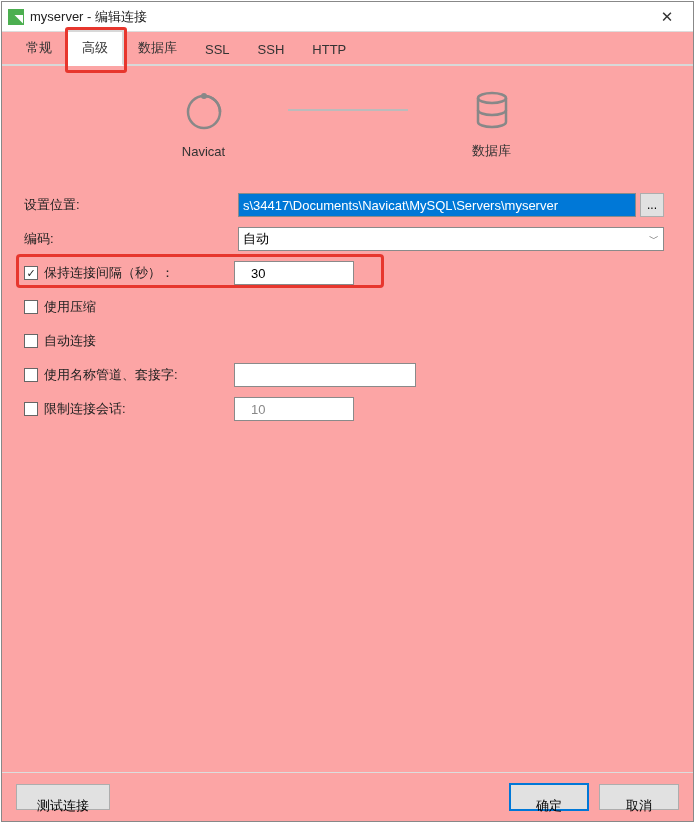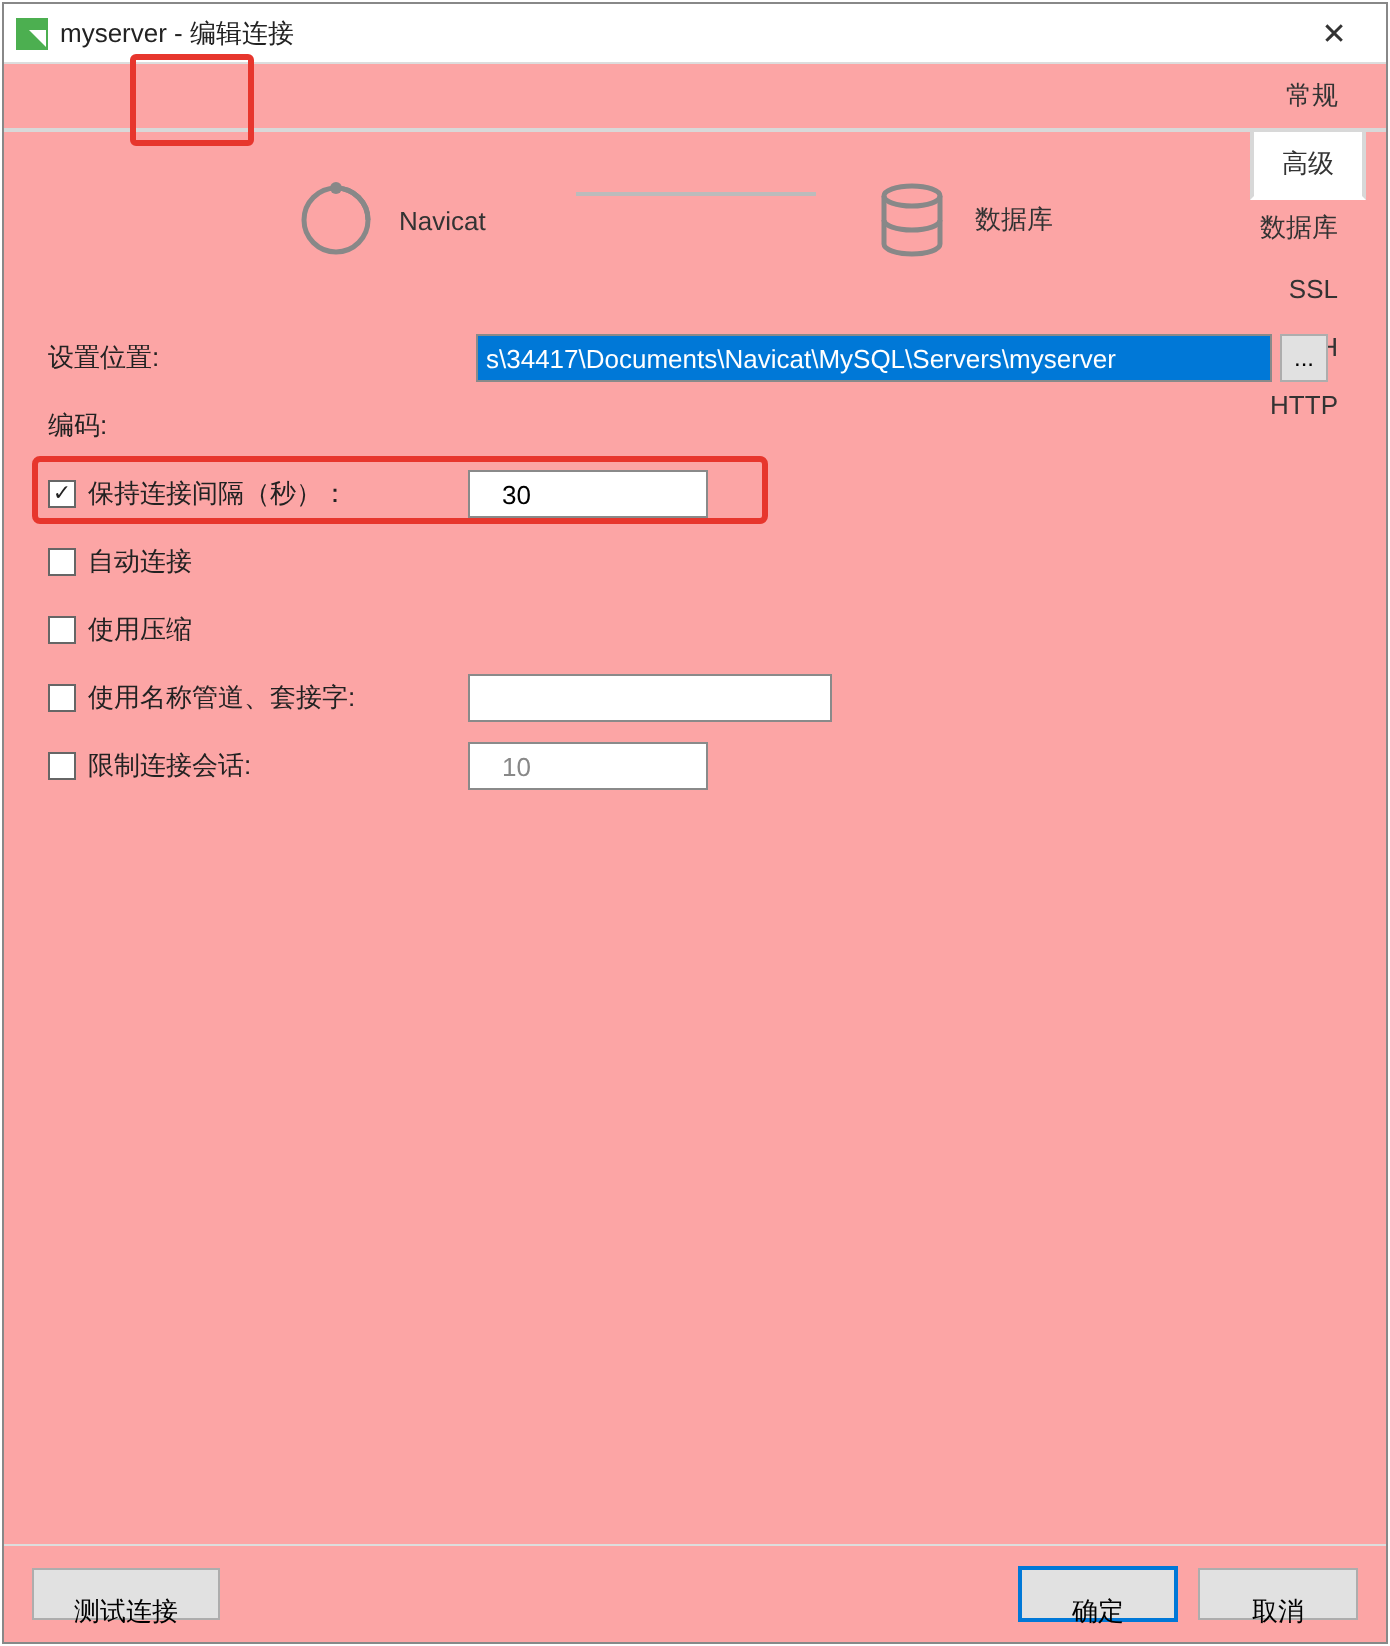--- a/index.html
+++ b/index.html
@@ -57,21 +57,20 @@
       color: #333;
     }
 
     .tabs {
       display: flex;
       align-items: flex-end;
       height: 34px;
       padding: 0 10px;
       border-bottom: 2px solid #d8d8d8;
       position: relative;
-      flex-direction: column;
     }
     .tab {
       padding: 7px 14px;
       color: #333;
       cursor: pointer;
       position: relative;
     }
     .tab.active {
       border: 2px solid #d8d8d8;
       border-bottom: 2px solid #fff;
@@ -100,21 +99,21 @@
 
     .diagram {
       display: flex;
       justify-content: center;
       align-items: center;
       gap: 24px;
       margin-bottom: 12px;
     }
     .diagram-col {
       display: flex;
-      flex-direction: row;
+      flex-direction: column;
       align-items: center;
       gap: 8px;
       width: 120px;
     }
     .diagram-line {
       width: 120px;
       height: 2px;
       background: #bbb;
       margin-top: -26px;
     }
@@ -268,37 +267,41 @@
     <div class="form">
 
       <div class="row">
         <div class="lbl">设置位置:</div>
         <input class="txt-input sel" readonly="" value="s\34417\Documents\Navicat\MySQL\Servers\myserver" style="">
         <div class="browse-btn">...</div>
       </div>
 
       <div class="row">
         <div class="lbl">编码:</div>
+        <div class="select">
+          <span>自动</span>
+          <span class="select-caret">﹀</span>
+        </div>
       </div>
 
       <div class="row">
         <span class="chk checked"></span>
         <div class="lbl" style="width:190px">保持连接间隔（秒）：</div>
         <input class="txt-input sm" value="30" style="">
         <div class="hl-interval"></div>
       </div>
 
       <div class="row">
         <span class="chk"></span>
+        <div class="lbl">使用压缩</div>
+      </div>
+
+      <div class="row">
+        <span class="chk"></span>
         <div class="lbl">自动连接</div>
-      </div>
-
-      <div class="row">
-        <span class="chk"></span>
-        <div class="lbl">使用压缩</div>
       </div>
 
       <div class="row">
         <span class="chk"></span>
         <div class="lbl" style="width:190px">使用名称管道、套接字:</div>
         <input class="txt-input mid" value="" style="">
       </div>
 
       <div class="row">
         <span class="chk"></span>

